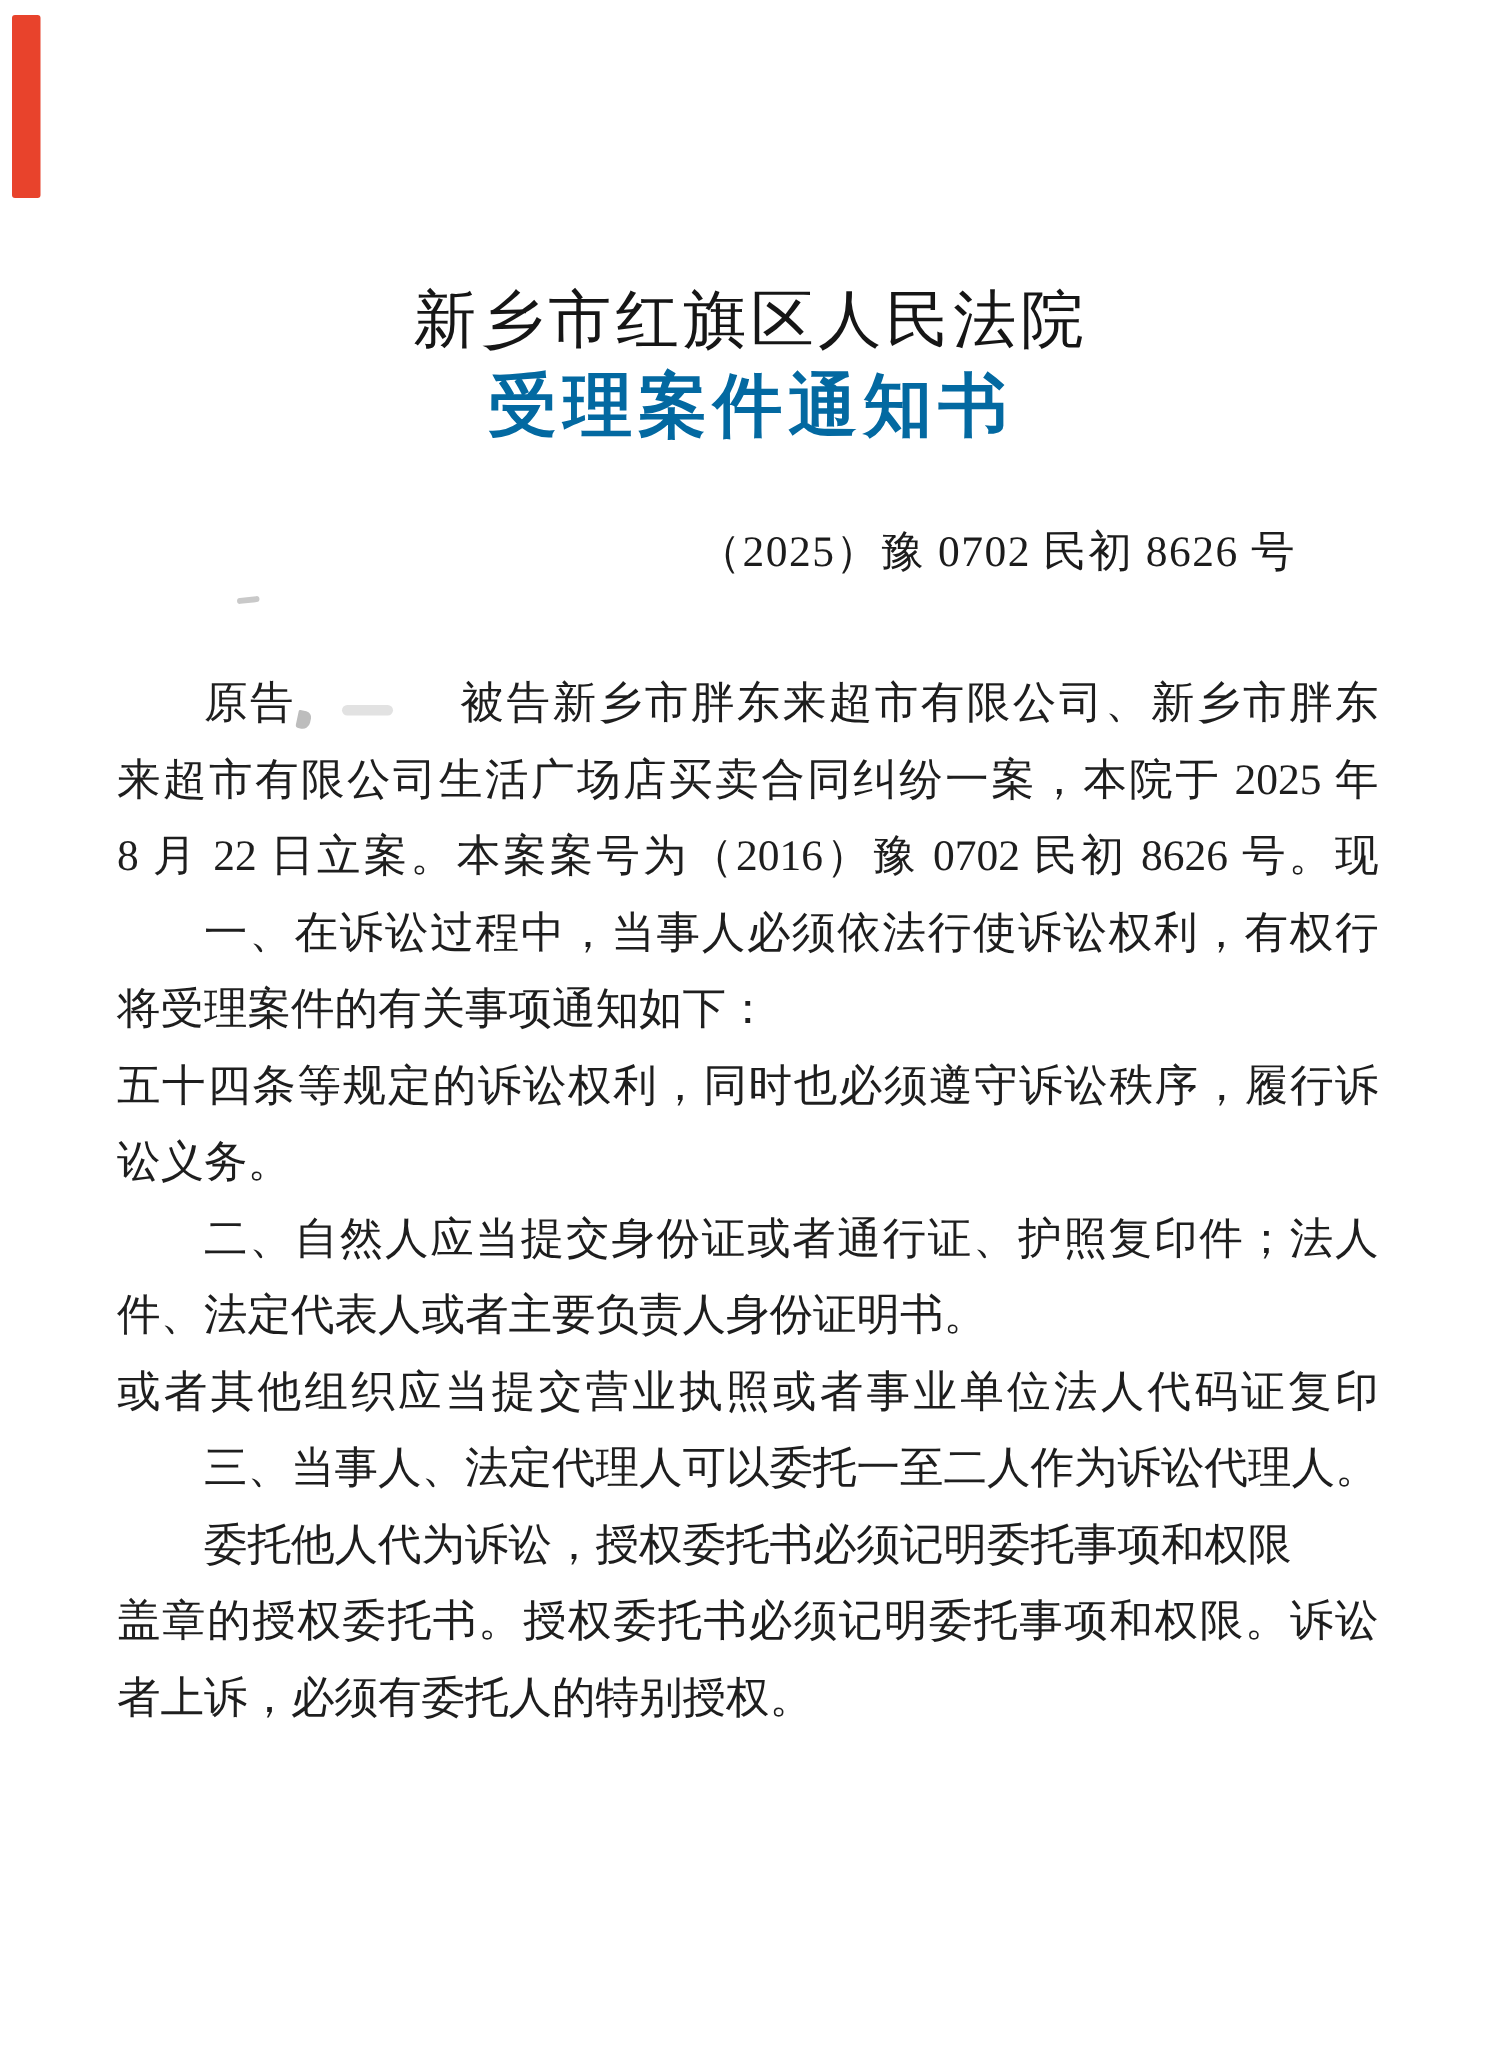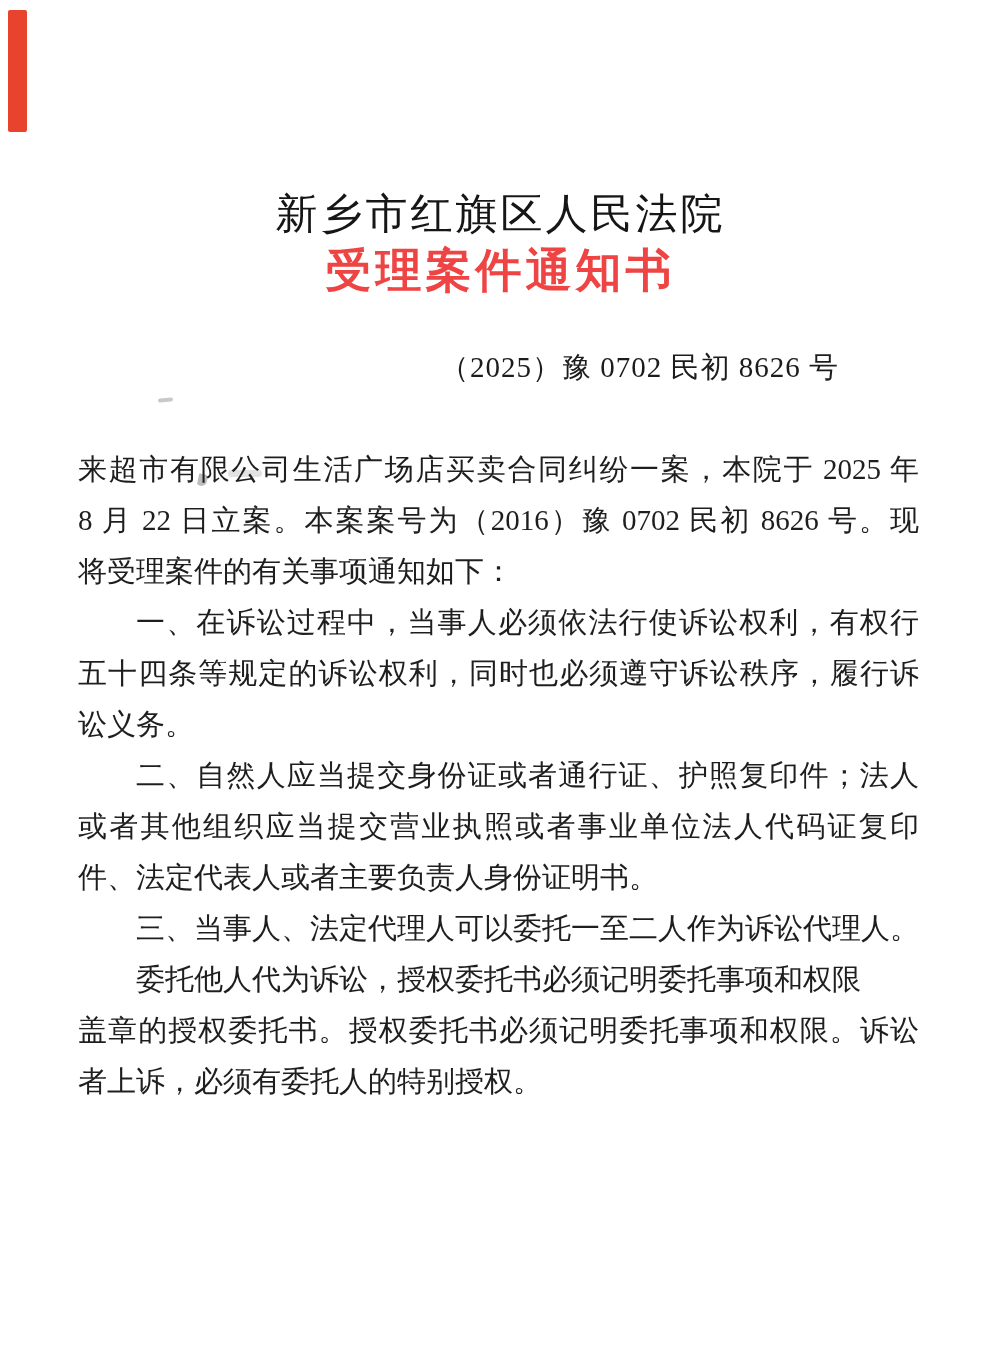--- a/index.html
+++ b/index.html
@@ -35,25 +35,25 @@
   }
   .title2 {
     position: absolute;
     top: 246px; left: 0; right: 0;
     margin: 0;
     text-align: center;
     font-size: 46px;
     font-weight: 700;
     letter-spacing: 4px;
     line-height: 1.1;
-    color: #ef4444;
+    color: #0369a1;
   }
   .case-number {
     position: absolute;
-    top: 348px; right: 162px;
+    top: 348px; right: 137px;
     font-size: 29px;
     letter-spacing: 1px;
     color: #1c1c1c;
     white-space: nowrap;
   }
   .body-text {
     position: absolute;
     top: 444px; left: 78px; right: 82px;
   }
   .line {
@@ -112,28 +112,29 @@
   <h1 class="title1">新乡市红旗区人民法院</h1>
   <h2 class="title2">受理案件通知书</h2>
 
   <div class="case-number">（2025）豫 0702 民初 8626 号</div>
 
   <div class="artifact a1"></div>
   <div class="artifact a2"></div>
   <div class="artifact a3"></div>
 
   <div class="body-text">
+    <div class="line fill line1-flex"><span>原告</span><span class="gap-spacer"></span><span>被告新乡市胖东来超市有限公司、新乡市胖东</span></div>
     <div class="line fill">来超市有限公司生活广场店买卖合同纠纷一案，本院于 2025 年</div>
     <div class="line fill">8 月 22 日立案。本案案号为（2016）豫 0702 民初 8626 号。现</div>
+    <div class="line fill indent">一、在诉讼过程中，当事人必须依法行使诉讼权利，有权行</div>
     <div class="line">将受理案件的有关事项通知如下：</div>
-    <div class="line fill indent">一、在诉讼过程中，当事人必须依法行使诉讼权利，有权行</div>
     <div class="line fill">五十四条等规定的诉讼权利，同时也必须遵守诉讼秩序，履行诉</div>
     <div class="line">讼义务。</div>
     <div class="line fill indent">二、自然人应当提交身份证或者通行证、护照复印件；法人</div>
+    <div class="line">件、法定代表人或者主要负责人身份证明书。</div>
     <div class="line fill">或者其他组织应当提交营业执照或者事业单位法人代码证复印</div>
-    <div class="line">件、法定代表人或者主要负责人身份证明书。</div>
     <div class="line fill indent">三、当事人、法定代理人可以委托一至二人作为诉讼代理人。</div>
     <div class="line indent">委托他人代为诉讼，授权委托书必须记明委托事项和权限</div>
     <div class="line fill">盖章的授权委托书。授权委托书必须记明委托事项和权限。诉讼</div>
     <div class="line">者上诉，必须有委托人的特别授权。</div>
   </div>
 
 </div>
 
 </body></html>

